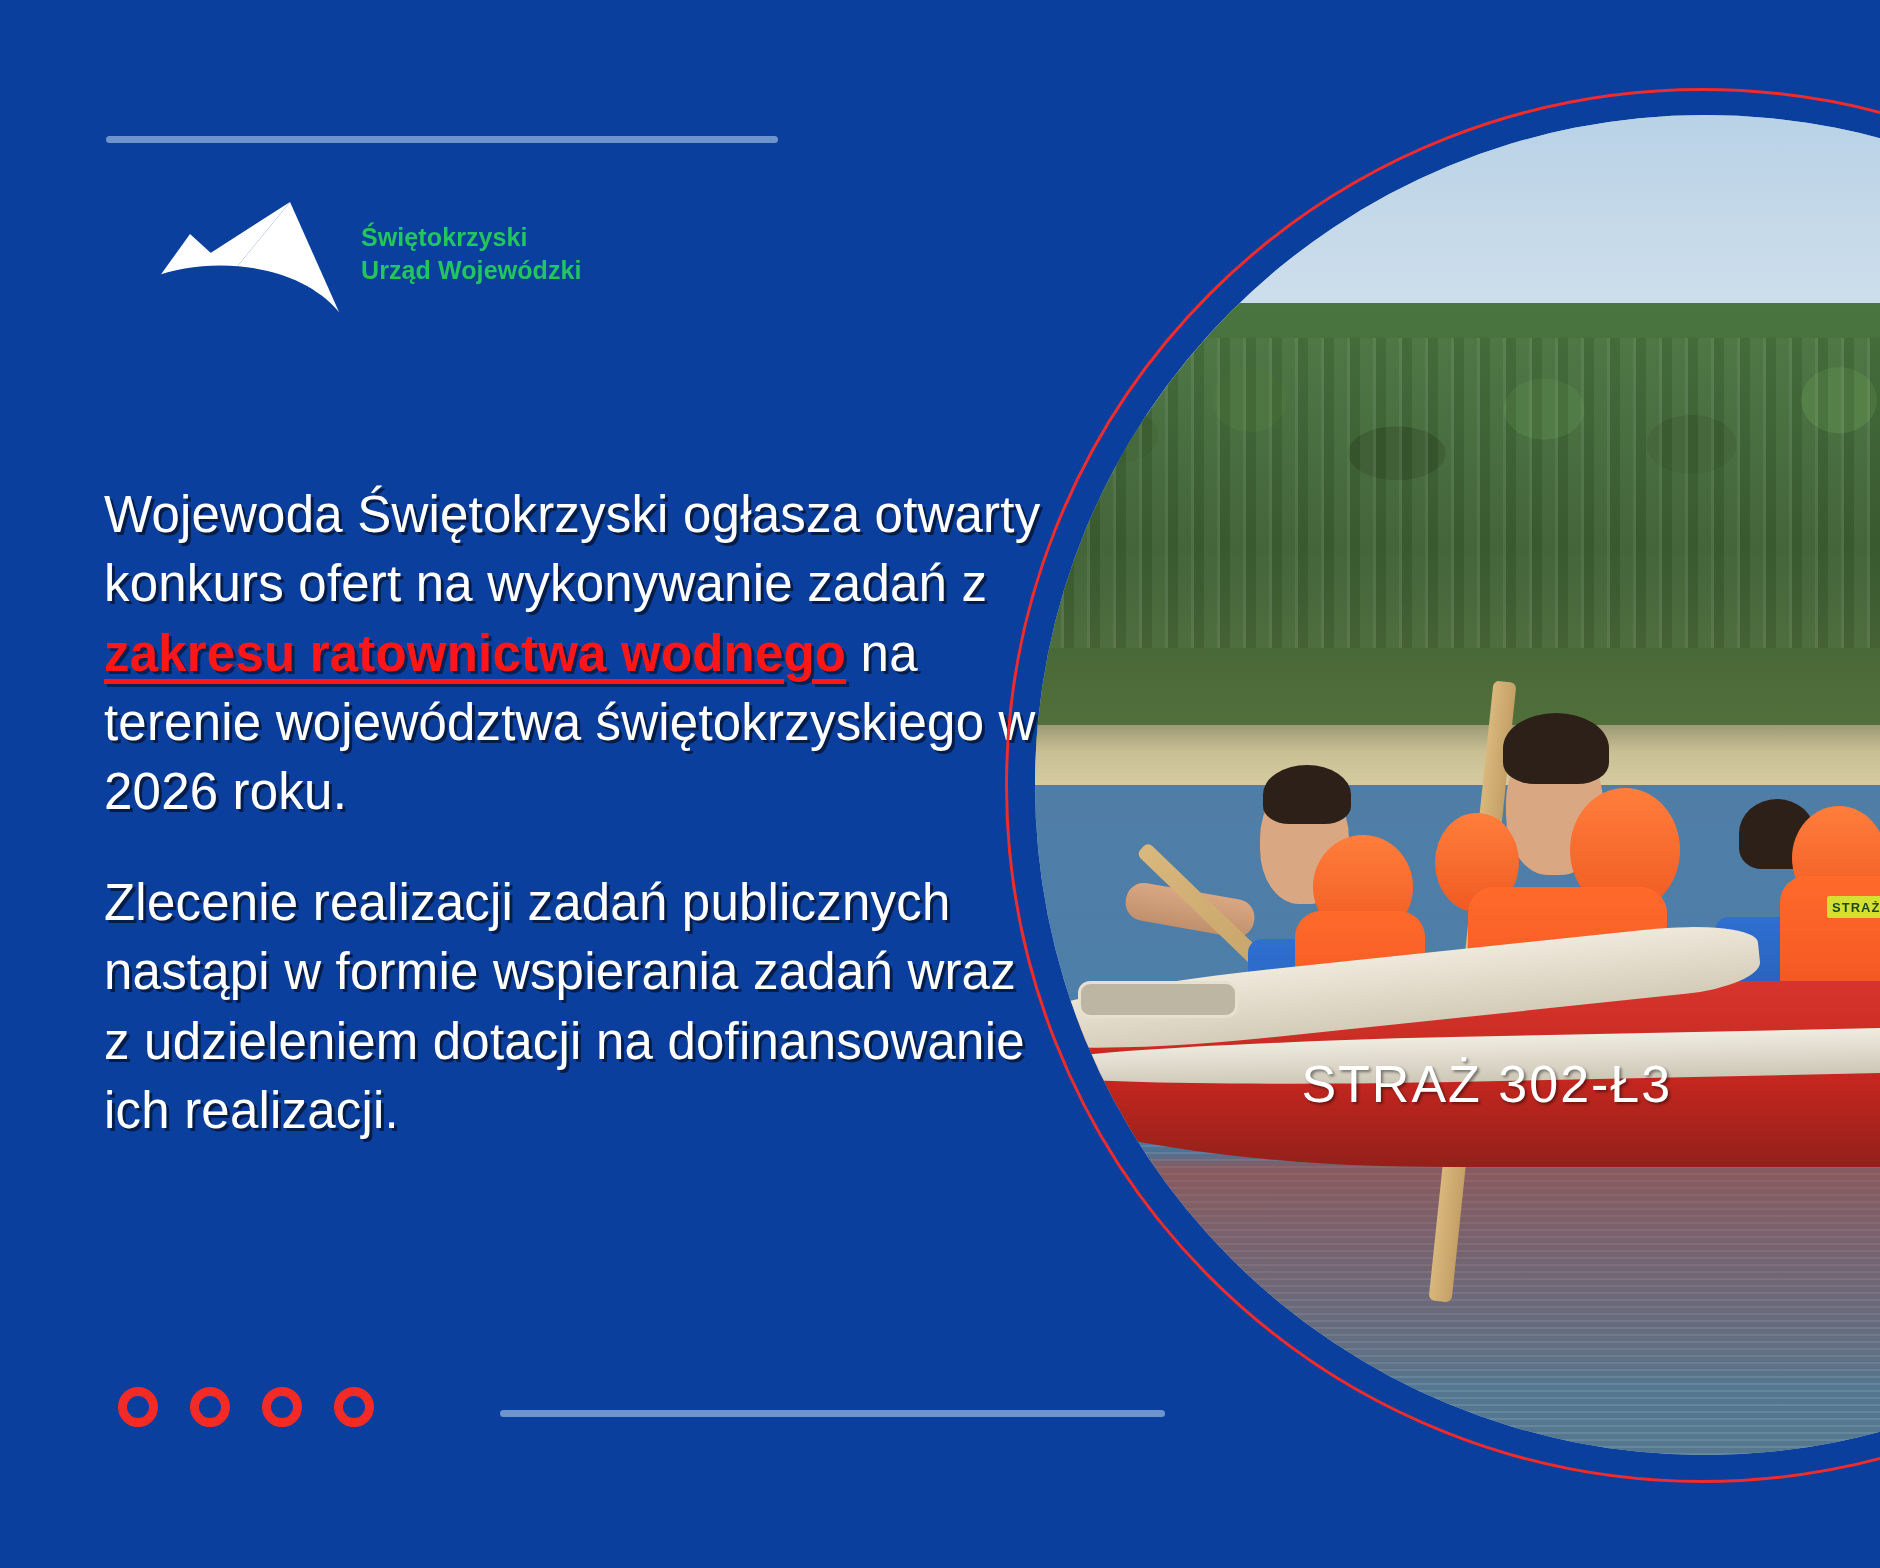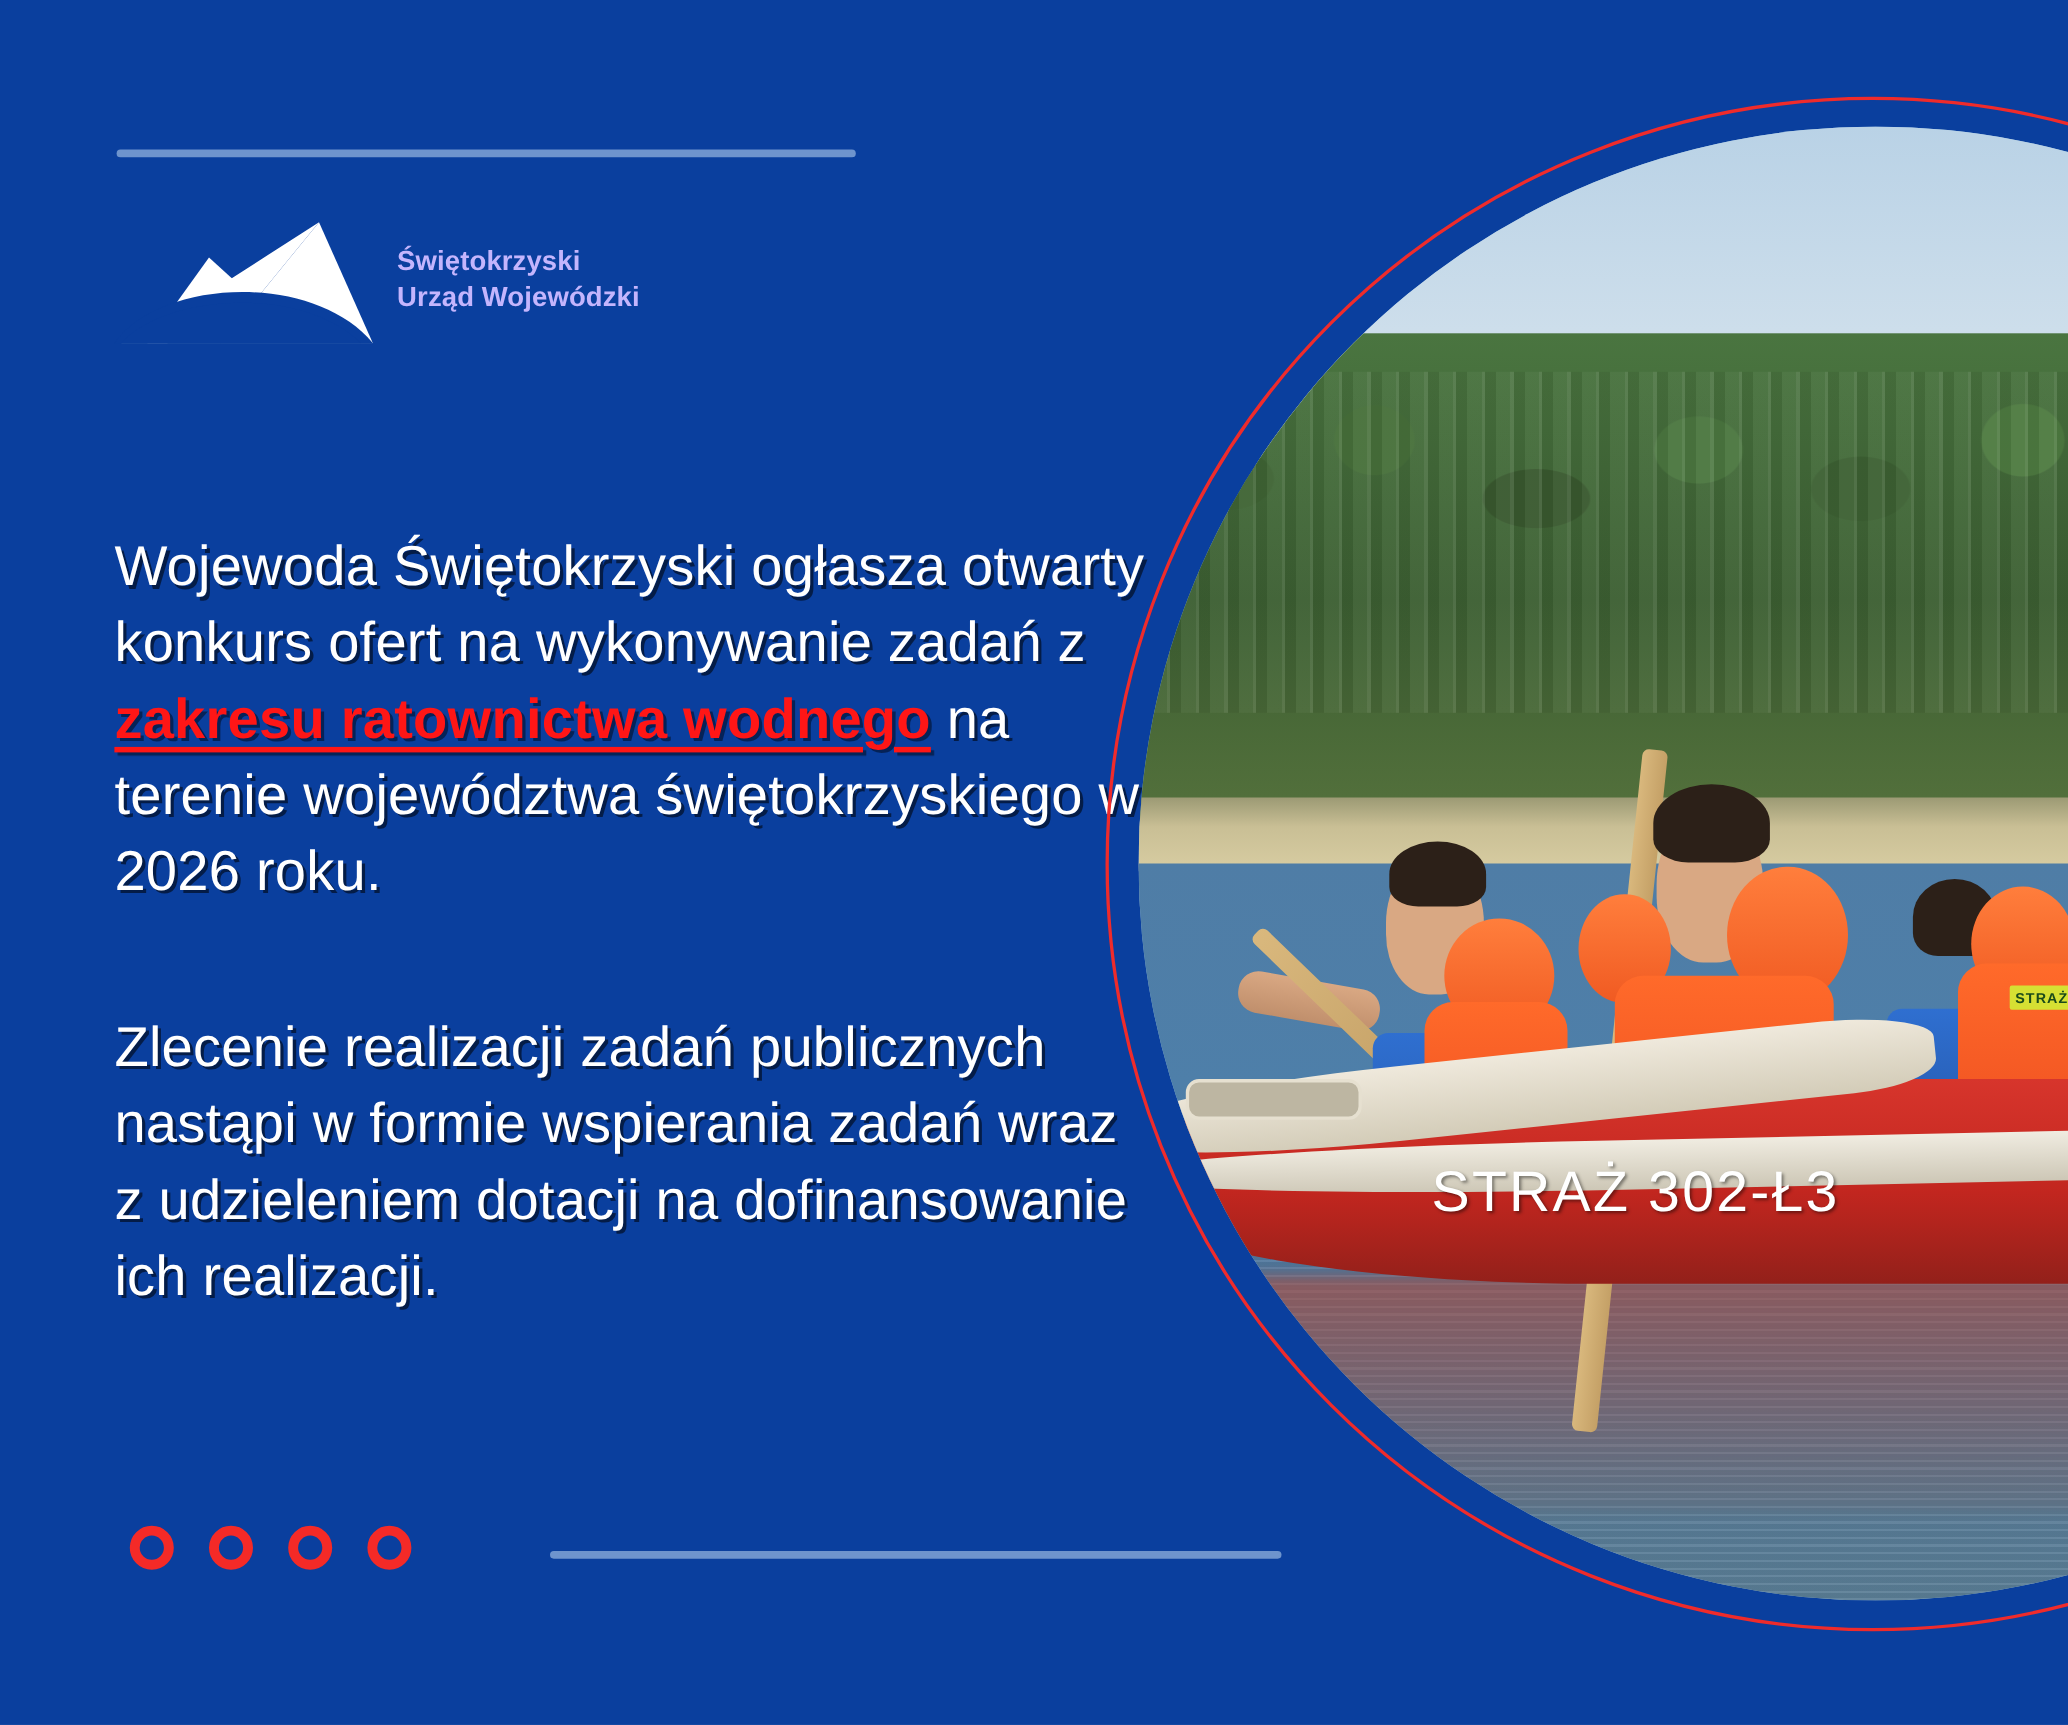--- a/index.html
+++ b/index.html
@@ -26,21 +26,21 @@
   }
 
   
   .logo-block{
     position:absolute;
     left:104px;top:196px;
     display:flex;align-items:center;gap:22px;
   }
   .logo-mark{width:235px;height:116px;display:block;}
   .logo-text{
-    color:#c4b5fd;
+    color:#22c55e;
     font-size:25px;
     font-weight:bold;
     line-height:1.32;
     letter-spacing:.1px;
     white-space:pre-line;
   }
 
   
   .copy{
     position:absolute;
@@ -48,21 +48,21 @@
     width:950px;
   }
   .para{
     color:#ffffff;
     font-size:51px;
     line-height:1.36;
     letter-spacing:.2px;
     text-shadow:3px 3px 0 rgba(0,0,0,.55);
     margin:0;
   }
-  .para + .para{margin-top:90px;}
+  .para + .para{margin-top:41px;}
   .hl{
     color:#ff1616;
     font-weight:bold;
     text-decoration:underline;
     text-decoration-thickness:5px;
     text-underline-offset:8px;
     text-shadow:3px 3px 0 rgba(0,0,0,.45);
   }
 
   

